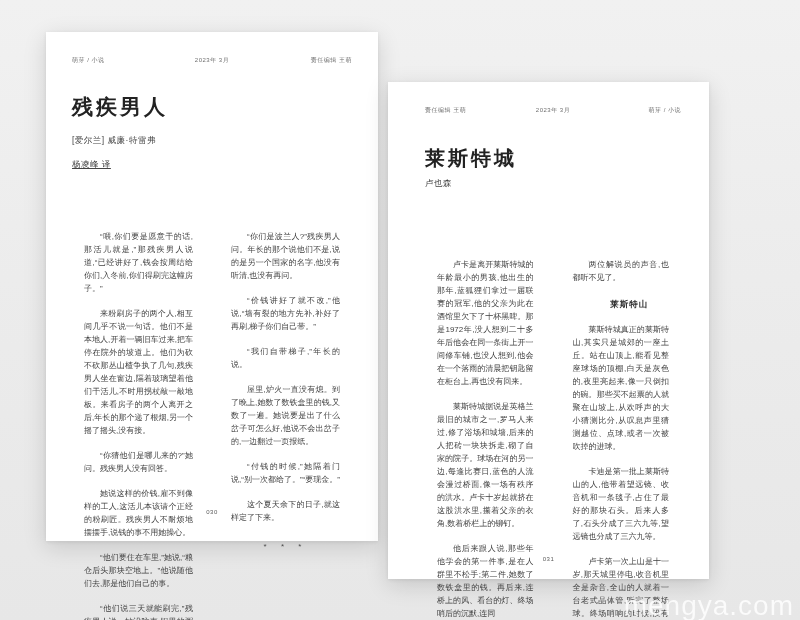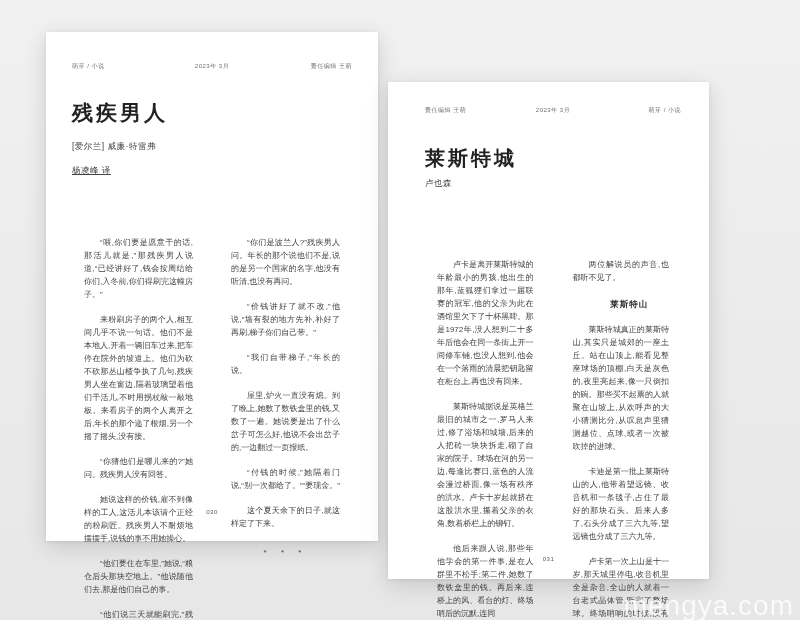--- a/index.html
+++ b/index.html
@@ -11,21 +11,21 @@
   }
   .page{
     position:absolute;background:#ffffff;
     box-shadow:0 6px 22px rgba(0,0,0,0.14), 0 1px 4px rgba(0,0,0,0.08);
     color:#3a3a3a;
   }
   .page-left{left:46px;top:32px;width:332px;height:509px;}
   .page-right{left:388px;top:82px;width:321px;height:497px;}
 
   .page-inner{position:absolute;inset:0;}
-  .page-left .page-inner{padding:30px 26px 0 26px;}
+  .page-left .page-inner{padding:24px 26px 0 26px;}
   .page-right .page-inner{padding:24px 28px 0 37px;}
 
   .running-head{
     display:flex;justify-content:space-between;align-items:baseline;
     font-size:6px;color:#6f6f6f;letter-spacing:0.5px;
   }
   .running-head .center{flex:1;text-align:center;}
   .running-head .side{min-width:60px;}
   .running-head .side.right{text-align:right;}
 

